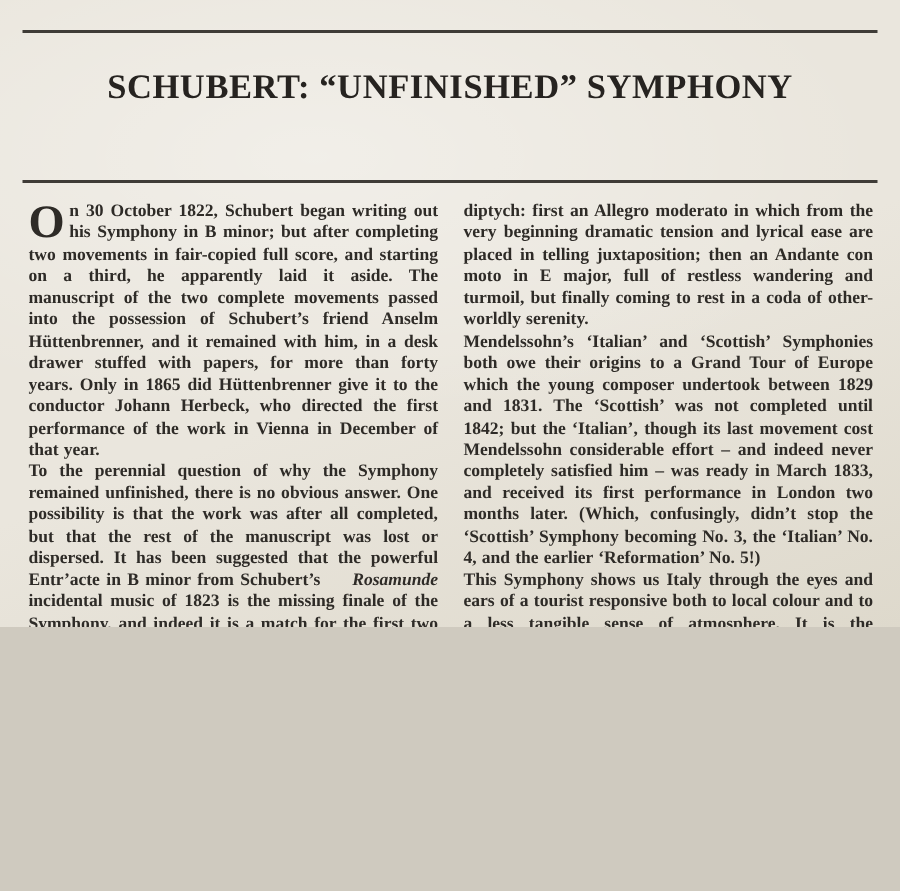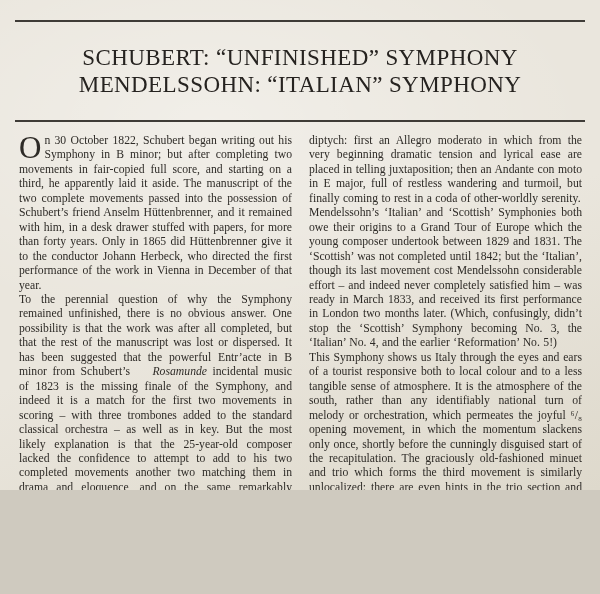--- a/index.html
+++ b/index.html
@@ -6,29 +6,30 @@
     --paper: #eae6dd;
     --paper_edge: #ded9cc;
     --ink: #2e2b27;
     --title_ink: #262320;
     --rule: #3f3c37;
   }
   html, body { margin: 0; padding: 0; background: #cfcabf; }
   .page {
     position: relative;
     width: 600px;
-    height: 490px;
+    height: 418px;
     margin: 0 auto;
     box-sizing: border-box;
     overflow: hidden;
     color: var(--ink);
     font-family: "Liberation Serif", "DejaVu Serif", serif;
     background:
       radial-gradient(ellipse 90% 60% at 35% 25%, rgba(255,255,255,0.35), rgba(255,255,255,0) 70%),
       linear-gradient(160deg, var(--paper) 55%, var(--paper_edge) 100%);
+    font-weight: bold;
   }
   .rule {
     position: absolute;
     left: 15px;
     right: 15px;
     height: 2px;
     background: var(--rule);
   }
   .rule-top    { top: 20px; }
   .rule-mid    { top: 120px; }
@@ -78,21 +79,20 @@
   }
 </style>
 </head>
 <body>
 
 <div class="page">
   <div class="rule rule-top"></div>
 
   <header class="title-block">
     <div class="title-line">SCHUBERT: “UNFINISHED” SYMPHONY</div>
-    <div class="title-line">MENDELSSOHN: “ITALIAN” SYMPHONY</div>
   </header>
 
   <div class="rule rule-mid"></div>
 
   <main class="columns">
     <section class="col">
         <p class="para"><span class="drop-cap">O</span>n 30 October 1822, Schubert began writing out his Symphony in B minor; but after completing two movements in fair-copied full score, and starting on a third, he apparently laid it aside. The manuscript of the two complete movements passed into the possession of Schubert’s friend Anselm Hüttenbrenner, and it remained with him, in a desk drawer stuffed with papers, for more than forty years. Only in 1865 did Hüttenbrenner give it to the conductor Johann Herbeck, who directed the first performance of the work in Vienna in December of that year.</p>
         <p class="para">To the perennial question of why the Symphony remained unfinished, there is no obvious answer. One possibility is that the work was after all completed, but that the rest of the manuscript was lost or dispersed. It has been suggested that the powerful Entr’acte in B minor from Schubert’s <i>Rosamunde</i> incidental music of 1823 is the missing finale of the Symphony, and indeed it is a match for the first two movements in scoring – with three trombones added to the standard classical orchestra – as well as in key. But the most likely explanation is that the 25-year-old composer lacked the confidence to attempt to add to his two completed movements another two matching them in drama and eloquence, and on the same remarkably expansive scale.</p>
         <p class="para">And so the work turmoil as it is known and loved today, an asymmetrical but perfectly balanced</p>
       </section>

